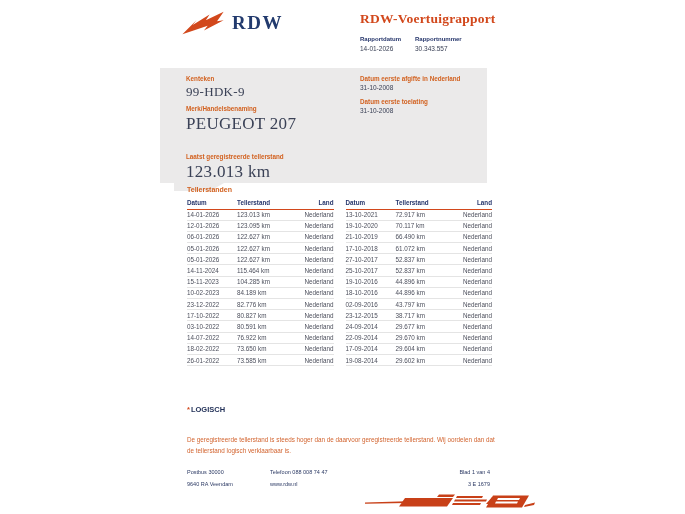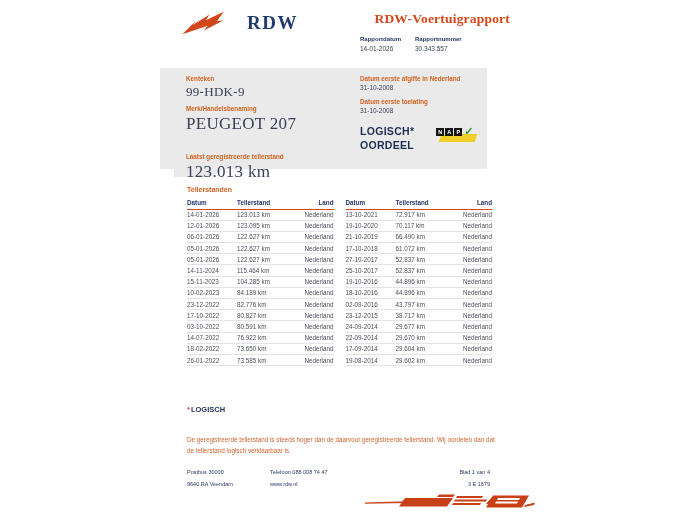--- a/index.html
+++ b/index.html
@@ -1,32 +1,32 @@
 <!DOCTYPE html>
 <html><head>
 <meta charset="utf-8">
 <style>
   * { margin:0; padding:0; box-sizing:border-box; }
   html,body { width:685px; height:514px; background:#ffffff; }
   body { font-family:"Liberation Sans", sans-serif; position:relative; overflow:hidden; }
   .abs { position:absolute; }
 
   
-  .logo-wrap { left:181px; top:8px; display:flex; align-items:center; gap:22px; }
+  .logo-wrap { left:181px; top:8px; display:flex; align-items:center; gap:7px; }
   .logo-word { font-family:"Liberation Serif", serif; font-size:19px; font-weight:600;
                letter-spacing:1.5px; color:#223a6d; }
   .title-block { left:360px; top:11px; width:150px; }
   .report-title { font-family:"Liberation Serif", serif; font-weight:700; font-size:13.5px;
-                  color:#d2481c; letter-spacing:.2px;text-align:right; }
+                  color:#d2481c; letter-spacing:.2px; }
   .meta-row { display:flex; gap:14px; margin-top:9px; }
   .meta-label { font-size:6px; font-weight:700; color:#25356b; }
   .meta-value { font-size:6.5px; color:#3a4156; margin-top:3px; }
 
   
-  .infobox { left:160px; top:68px; width:327px; height:101px; background:#ebeaea; }
+  .infobox { left:160px; top:68px; width:327px; height:115px; background:#ebeaea; }
   .infobox-tail { position:absolute; left:14px; bottom:-8px; width:50px; height:8px;
                   background:#ebeaea; clip-path:polygon(0 0,100% 0,72% 100%,0 100%); }
   .box-col-left  { position:absolute; left:26px;  top:7px; width:165px; }
   .box-col-right { position:absolute; left:200px; top:7px; width:122px; }
   .f-label { font-size:6.3px; font-weight:700; color:#d2611f; margin-bottom:2px; }
   .f-value-serif { font-family:"Liberation Serif", serif; font-size:13px; color:#3a4156;
                    margin-bottom:5px; letter-spacing:.3px; }
   .f-value-serif.small { font-size:17px; }
   .f-value-sans { font-size:6.5px; color:#3a4156; margin-bottom:7px; }
   .gap14 { height:14px; }
@@ -102,35 +102,20 @@
     <div class="f-label">Laatst geregistreerde tellerstand</div>
     <div class="f-value-serif small">123.013 km</div>
   </div>
 
   <div class="box-col-right">
     <div class="f-label">Datum eerste afgifte in Nederland</div>
     <div class="f-value-sans">31-10-2008</div>
     <div class="f-label">Datum eerste toelating</div>
     <div class="f-value-sans">31-10-2008</div>
 
-    <div class="oordeel-row">
-      <div class="oordeel-text">
-        <div>LOGISCH*</div>
-        <div>OORDEEL</div>
-      </div>
-      <div class="nap">
-        <div class="nap-yellow"></div>
-        <div class="nap-squares">
-          <span class="nap-sq">N</span>
-          <span class="nap-sq">A</span>
-          <span class="nap-sq">P</span>
-        </div>
-        <span class="nap-check">✓</span>
-      </div>
-    </div>
   </div>
 </div>
 
 <div class="abs tables-section">
   <div class="section-title">Tellerstanden</div>
   <div class="tables">
     <div class="vtable">
       <div class="thead">
         <span class="c0">Datum</span>
         <span class="c1">Tellerstand</span>

